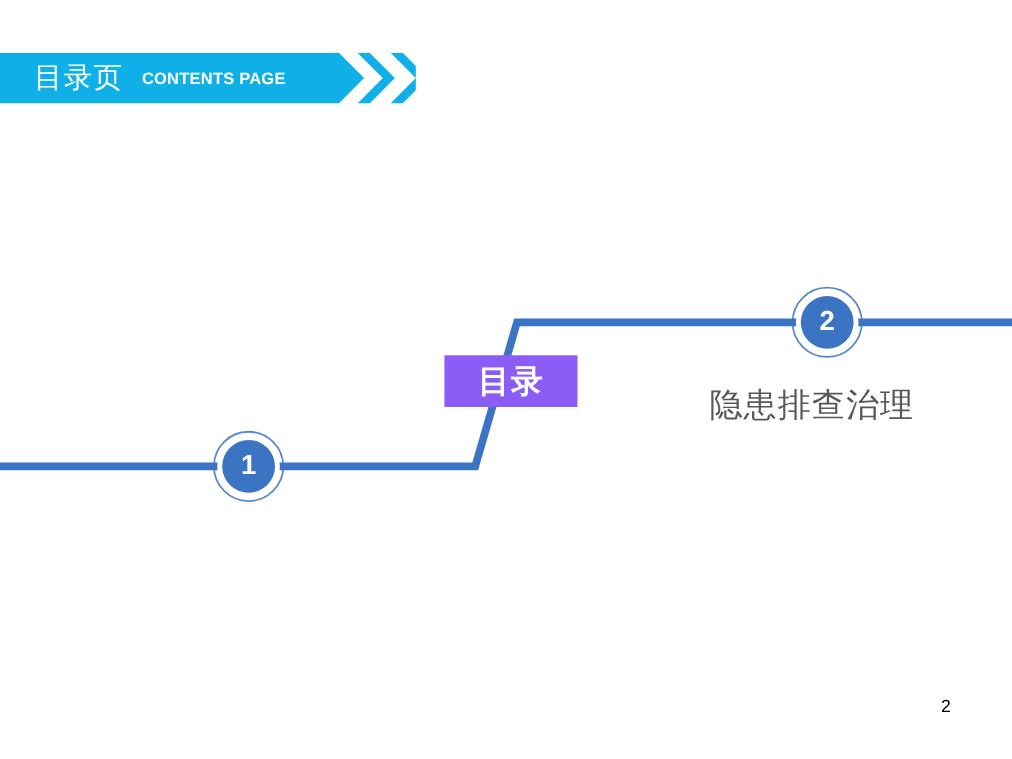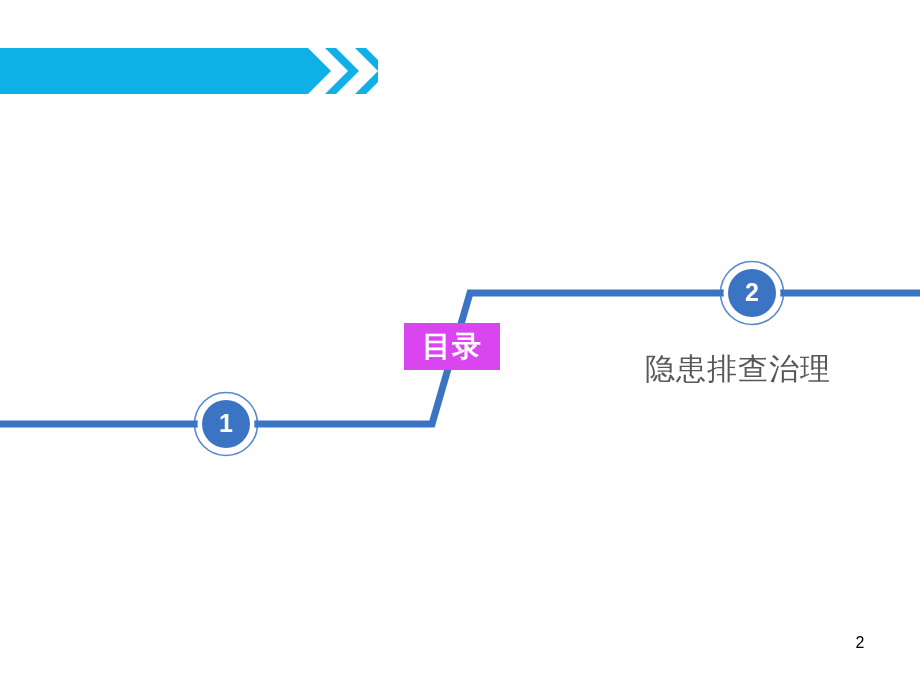--- a/index.html
+++ b/index.html
@@ -71,23 +71,23 @@
     top: 0;
     width: 920px;
     height: 690px;
   }
 
   
   #center-box {
     position: absolute;
     left: 404px;
     top: 323px;
-    width: 96px;
+    width: 121px;
     height: 47px;
-    background: #d946ef;
+    background: #8b5cf6;
     display: flex;
     align-items: center;
     justify-content: center;
   }
   #center-box-label {
     color: #ffffff;
     font-size: 29px;
     font-weight: bold;
     line-height: 29px;
     letter-spacing: 1px;
@@ -156,20 +156,24 @@
     <svg viewBox="0 0 378 46" width="378" height="46" xmlns="http://www.w3.org/2000/svg">
 
       <polygon points="0,0 308,0 331,23 308,46 0,46" fill="#0FB0E8"></polygon>
 
       <polygon points="336,0 359,23 336,46 325,46 348,23 325,0" fill="#0FB0E8"></polygon>
 
       <polygon points="366,0 389,23 366,46 355,46 378,23 355,0" fill="#0FB0E8"></polygon>
     </svg>
   </div>
 
+  <div id="header-title-group">
+    <span id="header-title-cn">目录页</span>
+    <span id="header-title-en">CONTENTS PAGE</span>
+  </div>
 
   <svg id="diagram-svg" viewBox="0 0 920 690" xmlns="http://www.w3.org/2000/svg">
 
     <polyline points="0,424 432,424 470,293 920,293" fill="none" stroke="#3C74C4" stroke-width="7" stroke-linejoin="miter" stroke-linecap="butt"></polyline>
 
     <g>
       <circle cx="226" cy="424" r="31.5" fill="none" stroke="#3C74C4" stroke-width="1.6" opacity="0.85"></circle>
       <circle cx="226" cy="424" r="28.5" fill="#FFFFFF"></circle>
       <circle cx="226" cy="424" r="24" fill="#3C74C4"></circle>
     </g>

